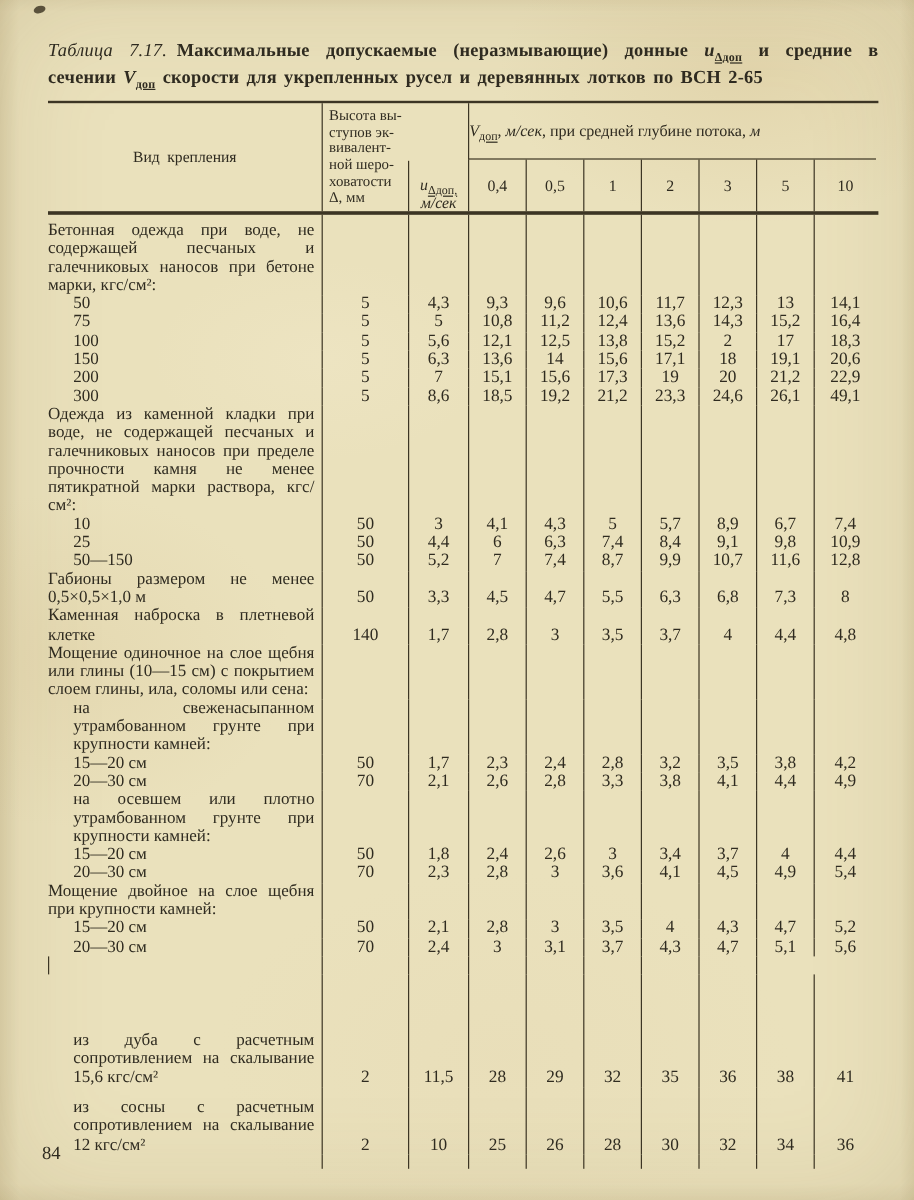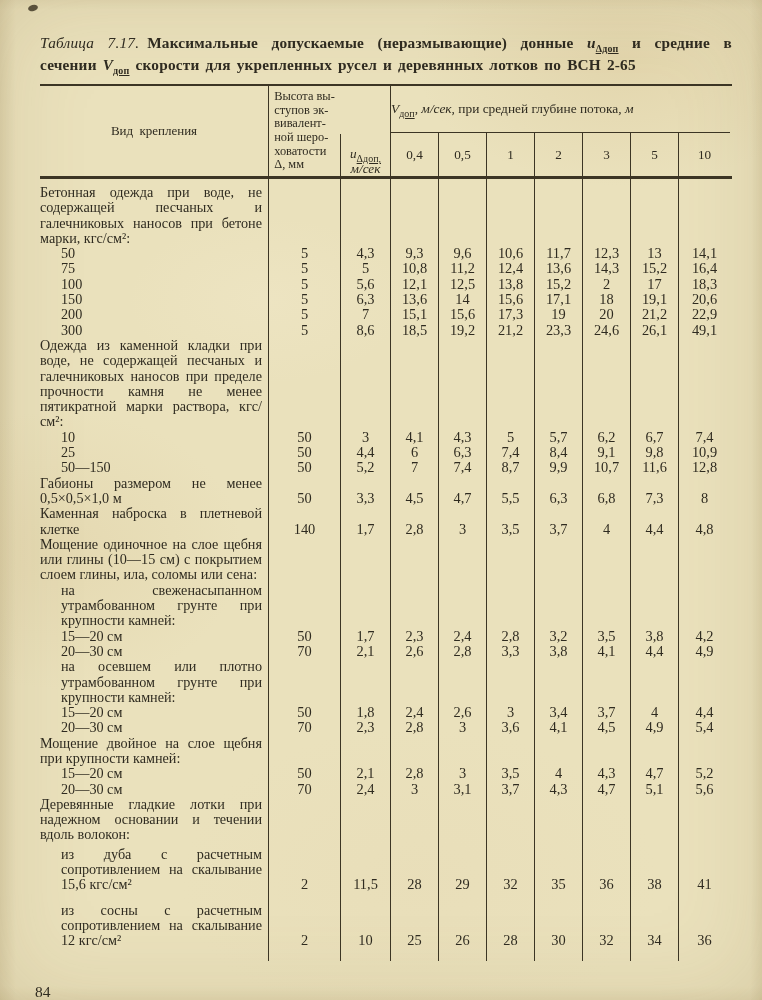--- a/index.html
+++ b/index.html
@@ -57,26 +57,26 @@
     display:flex;align-items:center;font-size:13.4px;}
   .h-depth{grid-row:2;border-left:1.4px solid var(--rule);
     display:flex;align-items:center;justify-content:center;font-size:13.2px;font-family:Liberation Serif, serif;}
 
   .tbody .trow{align-items:stretch;}
   .cell{min-height:15.3px;}
   .lab{font-size:14.2px;line-height:15.3px;text-align:justify;padding-right:6px;}
   .lab.ind{padding-left:21px;}
   .num{border-left:1.4px solid var(--rule);display:flex;align-items:flex-end;
     justify-content:center;font-size:14.4px;line-height:15.3px;}
-  .trow.pad1 .lab{padding-top:4px;}
+  .trow.pad1 .lab{padding-top:4px;margin-top:44px;}
   .trow.pad2 .lab{padding-top:10px;}
   .tbody .trow:first-child > div{padding-top:6px;}
   .tailrow .cell{min-height:12px;}
 
-  .pagenum{position:absolute;left:35px;top:983px;font-size:15.5px;}
+  .pagenum{position:absolute;left:35px;top:953px;font-size:15.5px;}
 </style>
 </head>
 <body>
 
 <div class="paper"></div>
 <div class="speck"></div>
 
 <div class="content">
 
   <div class="title">
@@ -211,21 +211,21 @@
           <div class="cell num"></div>
         </div>
         <div class="trow">
           <div class="cell lab ind">10</div>
           <div class="cell num">50</div>
           <div class="cell num">3</div>
           <div class="cell num">4,1</div>
           <div class="cell num">4,3</div>
           <div class="cell num">5</div>
           <div class="cell num">5,7</div>
-          <div class="cell num">6,2</div>
+          <div class="cell num">8,9</div>
           <div class="cell num">6,7</div>
           <div class="cell num">7,4</div>
         </div>
         <div class="trow">
           <div class="cell lab ind">25</div>
           <div class="cell num">50</div>
           <div class="cell num">4,4</div>
           <div class="cell num">6</div>
           <div class="cell num">6,3</div>
           <div class="cell num">7,4</div>
@@ -384,21 +384,20 @@
           <div class="cell num">2,4</div>
           <div class="cell num">3</div>
           <div class="cell num">3,1</div>
           <div class="cell num">3,7</div>
           <div class="cell num">4,3</div>
           <div class="cell num">4,7</div>
           <div class="cell num">5,1</div>
           <div class="cell num">5,6</div>
         </div>
         <div class="trow">
-          <div class="cell lab">Деревянные гладкие лотки при надежном основании и течении вдоль волокон:</div>
           <div class="cell num"></div>
           <div class="cell num"></div>
           <div class="cell num"></div>
           <div class="cell num"></div>
           <div class="cell num"></div>
           <div class="cell num"></div>
           <div class="cell num"></div>
           <div class="cell num"></div>
           <div class="cell num"></div>
         </div>

